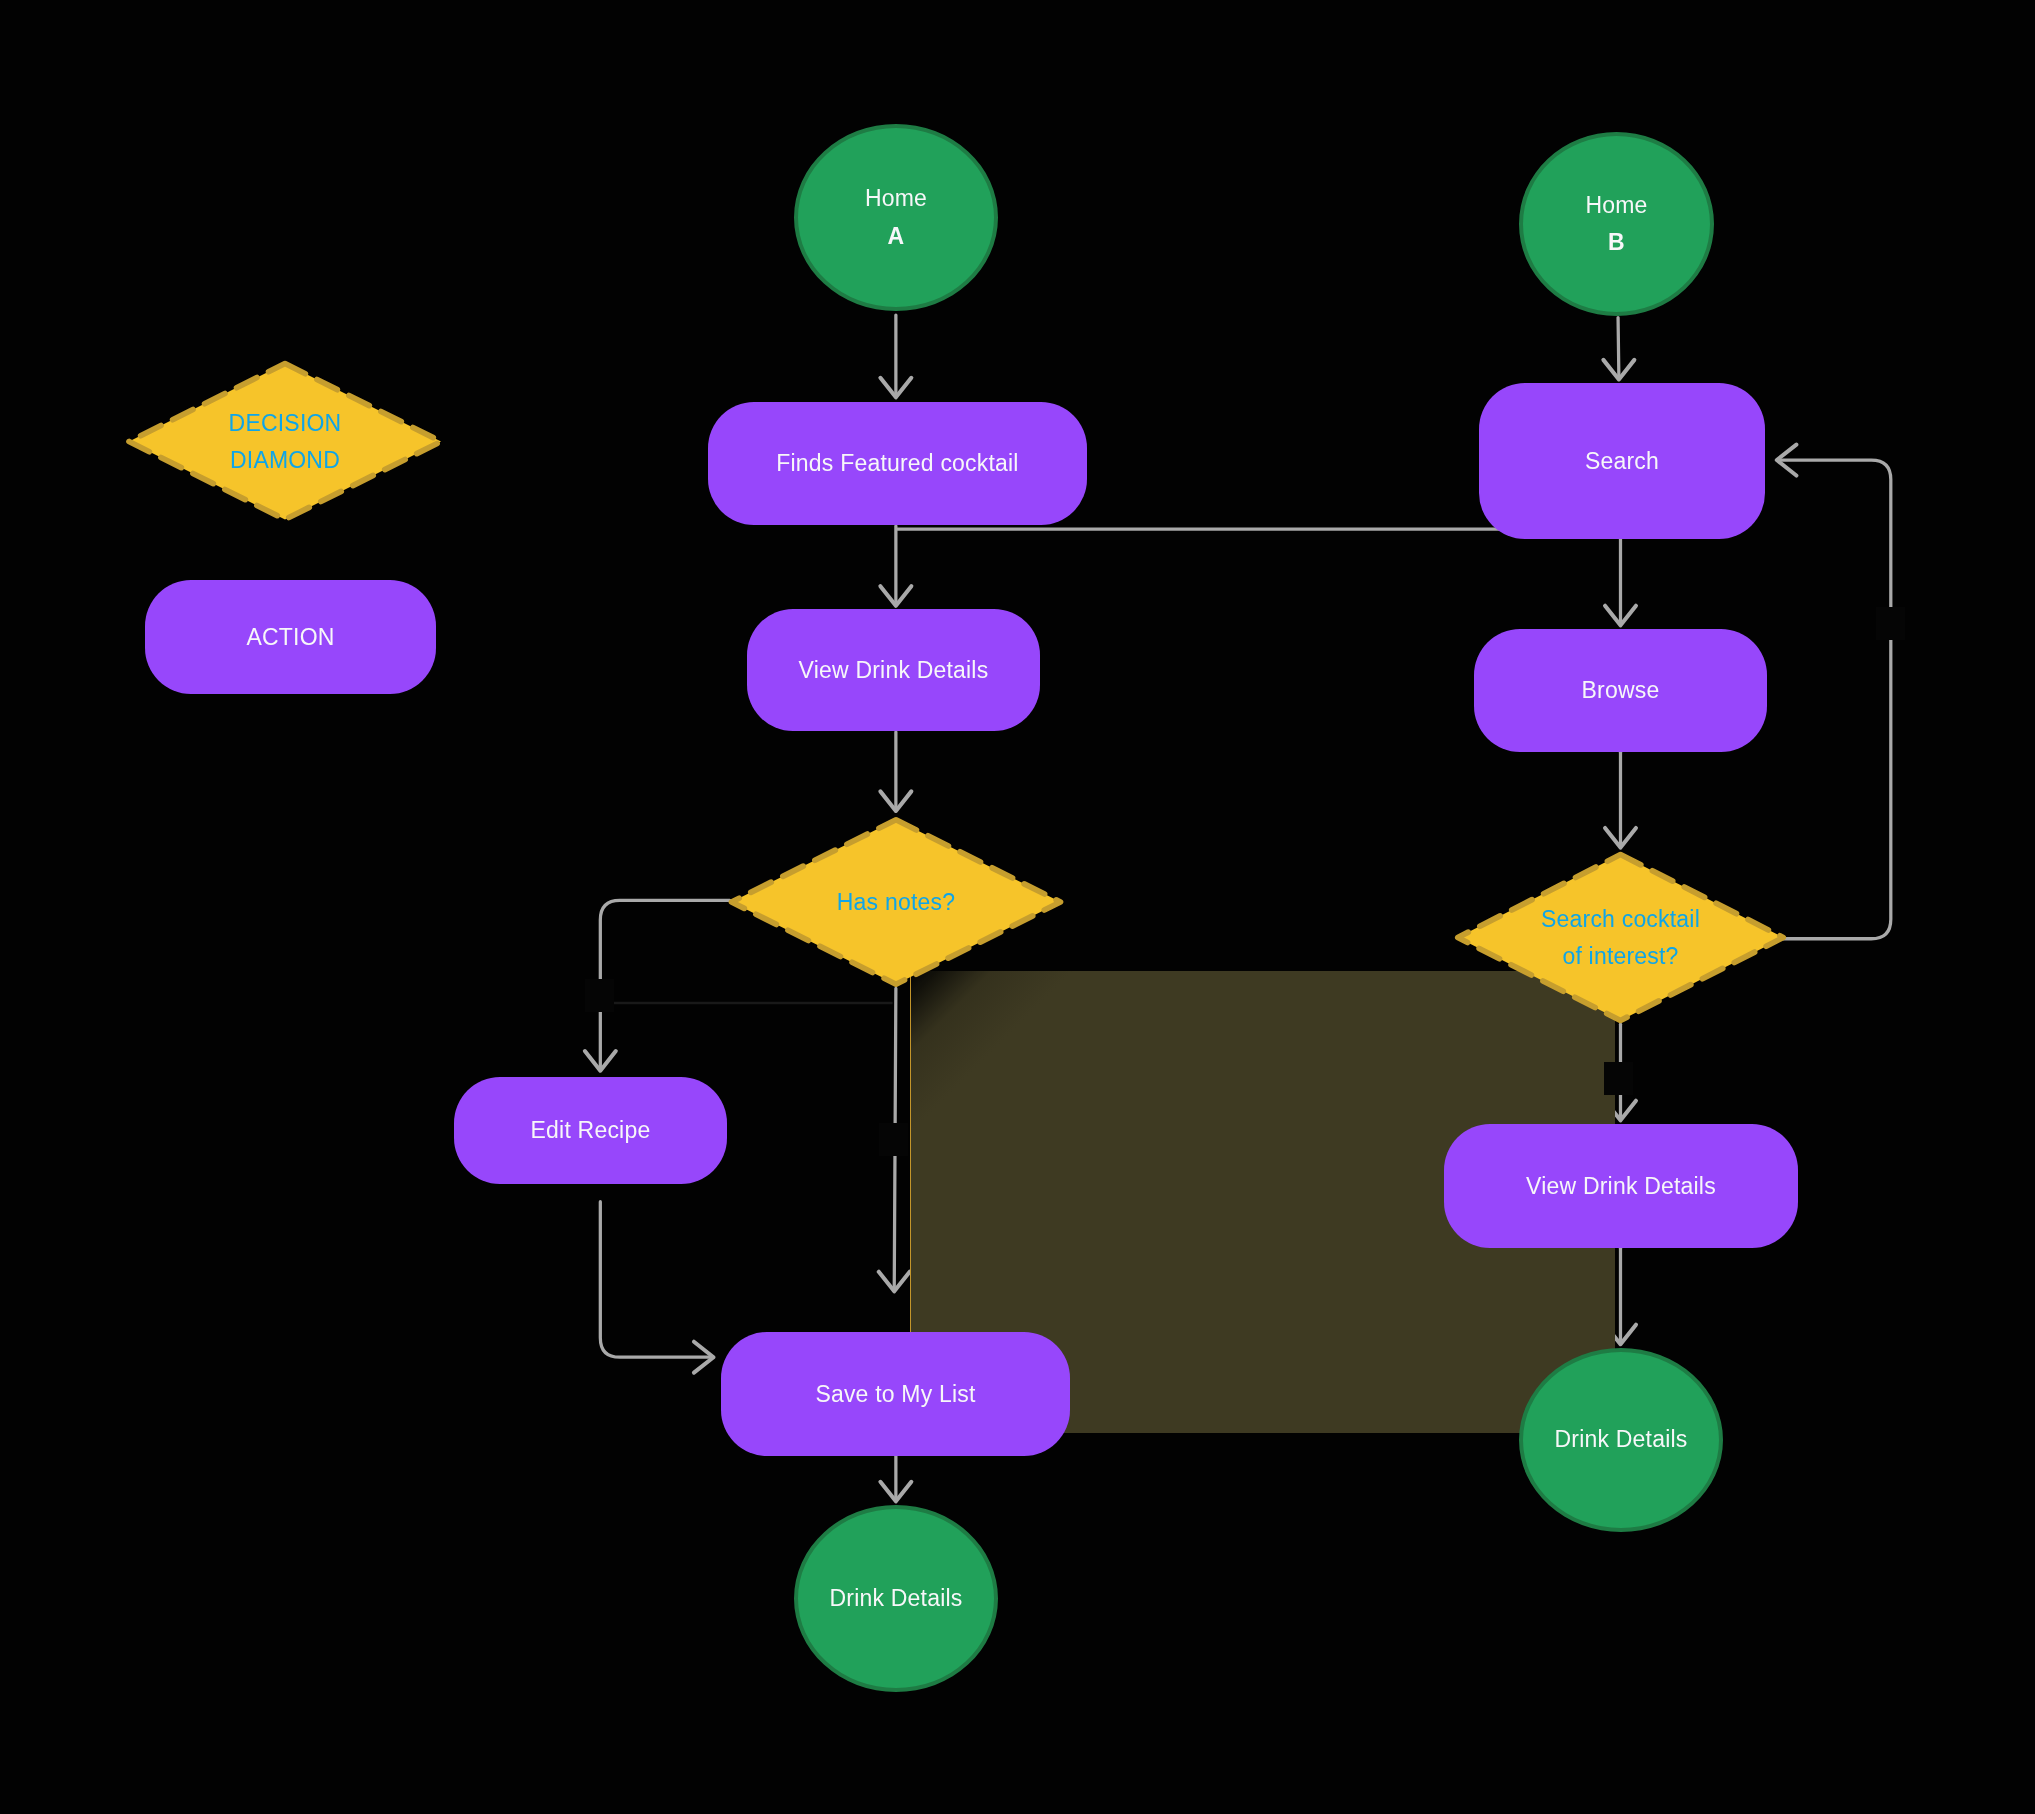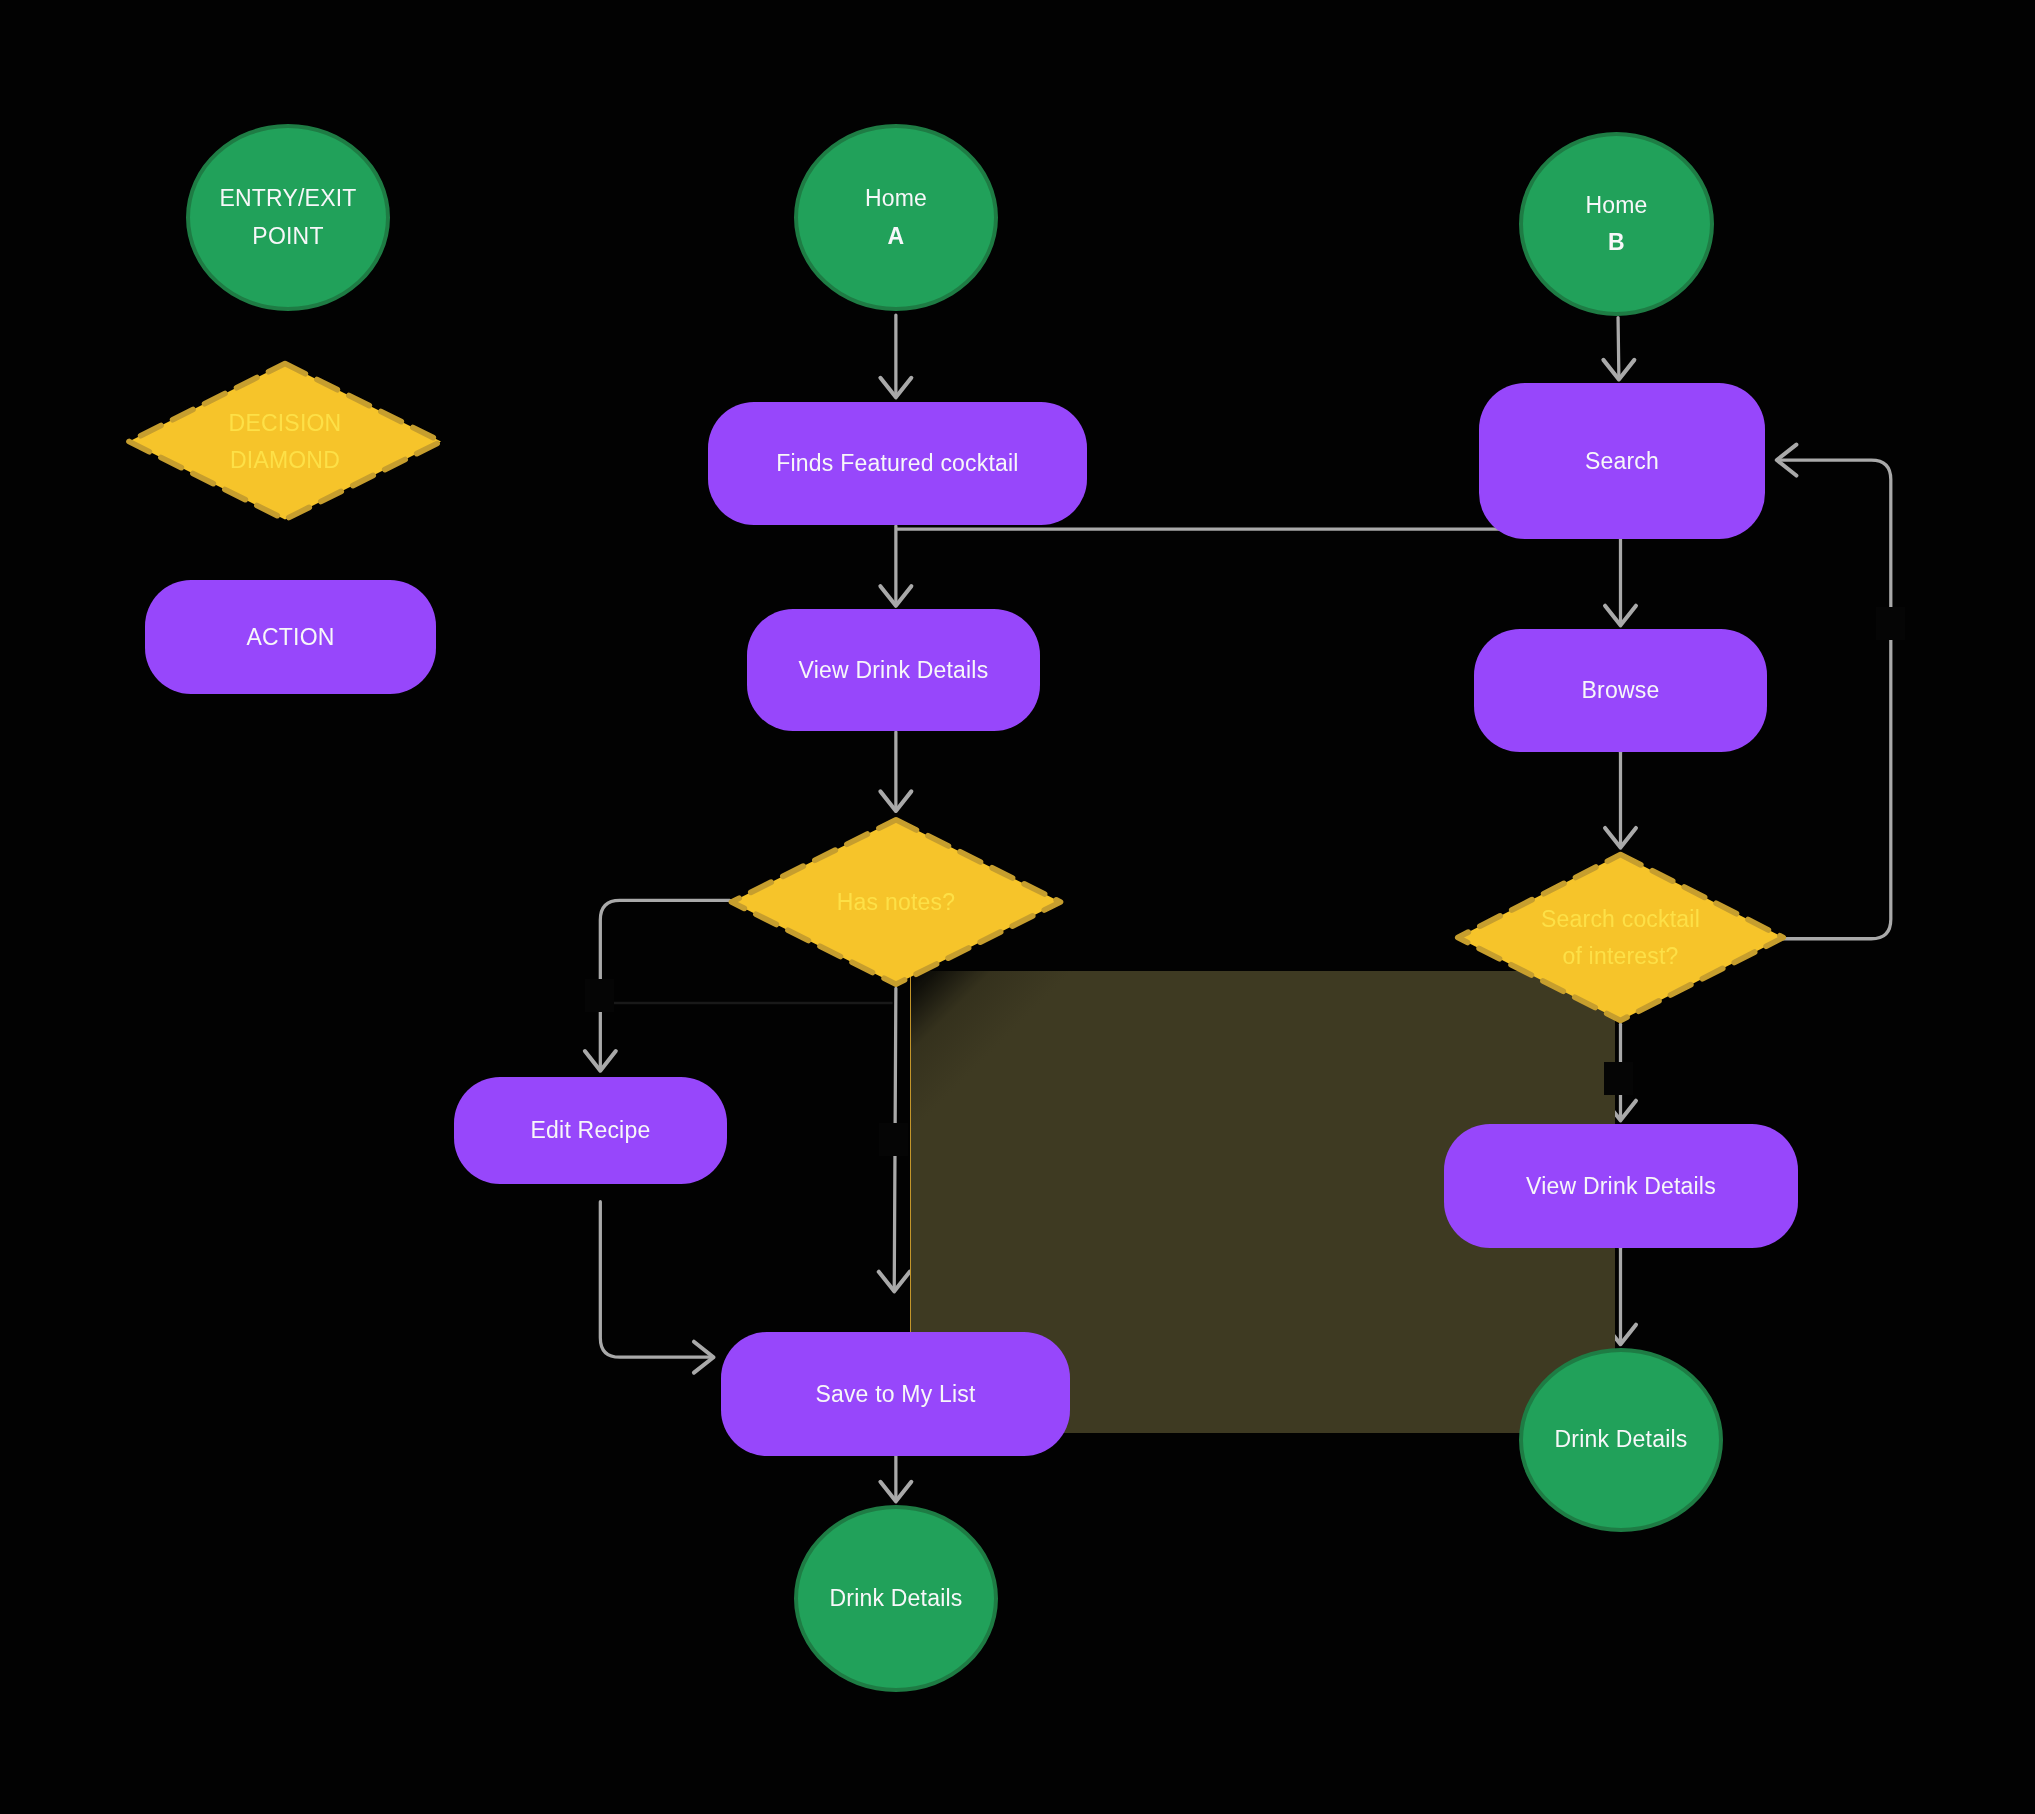--- a/index.html
+++ b/index.html
@@ -17,21 +17,21 @@
     border-left:1.6px solid rgba(209,160,43,.9);
   }
   .edge-label{position:absolute;width:29px;height:33px;background:#050505;z-index:3;}
   .node{position:absolute;z-index:4;display:flex;align-items:center;justify-content:center;
         text-align:center;color:#F7F7F9;font-size:23px;font-weight:500;letter-spacing:0.2px;}
   .ellipse{background:#21A15A;border:4.9px solid #1E7C44;border-radius:50%;
            box-sizing:border-box;flex-direction:column;line-height:1.62;}
   .pill{background:#9747FB;border-radius:46px;}
   .diamond{background:transparent;}
   .diamond svg{position:absolute;left:0;top:0;}
-  .diamond .dlabel{position:relative;z-index:1;color:#fde047;line-height:1.6;}
+  .diamond .dlabel{position:relative;z-index:1;color:#0ea5e9;line-height:1.6;}
   .bold{font-weight:700;}
 </style>
 </head>
 <body>
 
 <div class="canvas">
 
   <svg class="edges" width="2036" height="1814" viewBox="0 0 2500 2228">
 
     <path class="edge" d="M1100 387 L1100 484"></path>
@@ -65,23 +65,20 @@
     <path class="chev" d="M2206 546 L2182 565 L2206 584"></path>
   </svg>
 
   <div class="overlay-rect"></div>
 
   <div class="edge-label" style="left:585px;top:979px;"></div>
   <div class="edge-label" style="left:879px;top:1123px;"></div>
   <div class="edge-label" style="left:1604px;top:1062px;"></div>
   <div class="edge-label" style="left:1876px;top:607px;"></div>
 
-  <div class="node ellipse" style="left:186px;top:124px;width:204px;height:187px;">
-    <span style="max-width:155px;">ENTRY/EXIT POINT</span>
-  </div>
 
   <div class="node diamond" style="left:122px;top:357px;width:326px;height:169px;">
     <svg width="326" height="169" viewBox="0 0 400 208">
       <polygon points="200,8 392,104 200,200 8,104" fill="#F6C42A" stroke="#C69E2E" stroke-width="7" stroke-dasharray="28 16" stroke-linecap="round" stroke-linejoin="round"></polygon>
     </svg>
     <div class="dlabel" style="max-width:179px;">DECISION DIAMOND</div>
   </div>
 
   <div class="node pill" style="left:145px;top:580px;width:291px;height:114px;">
     <span>ACTION</span>

